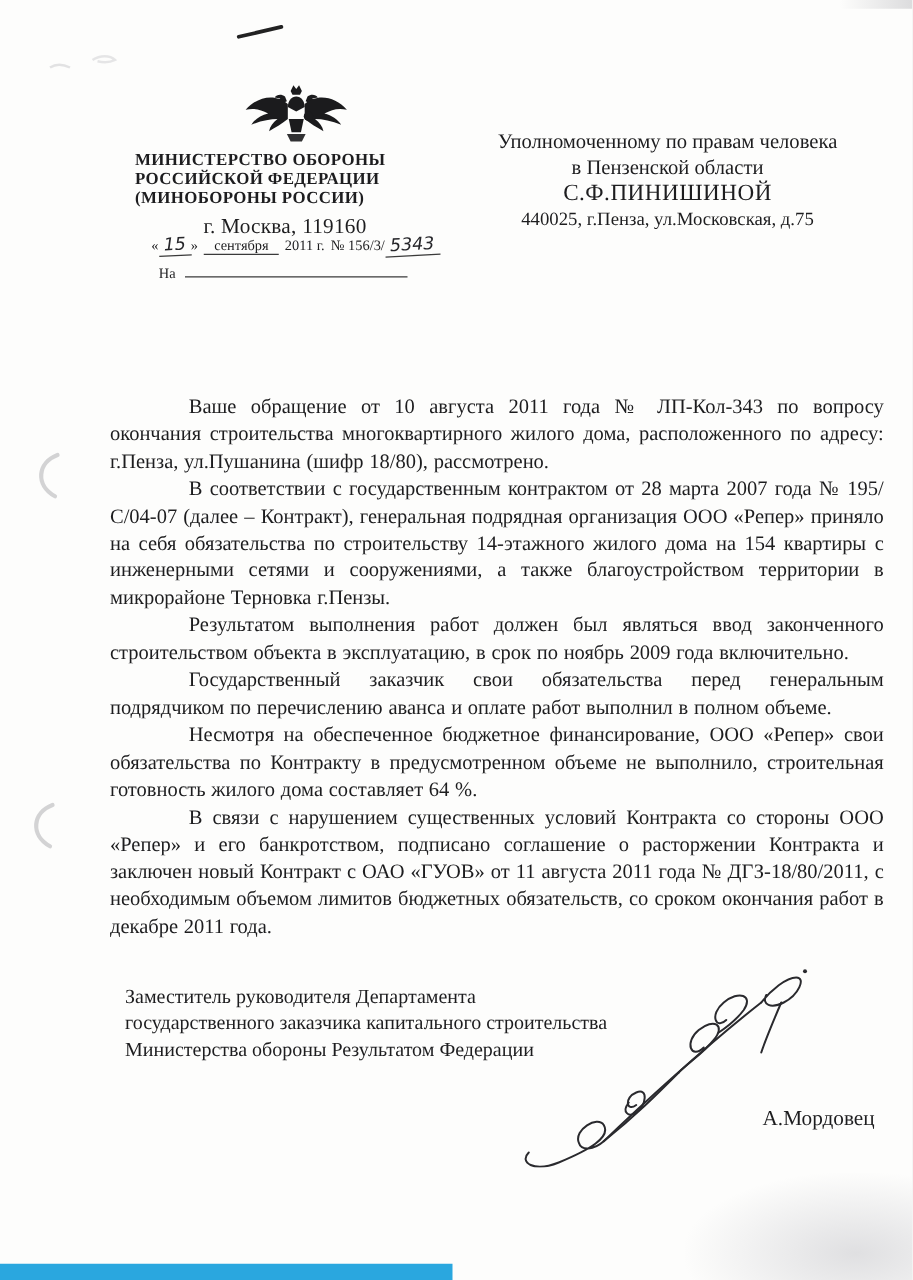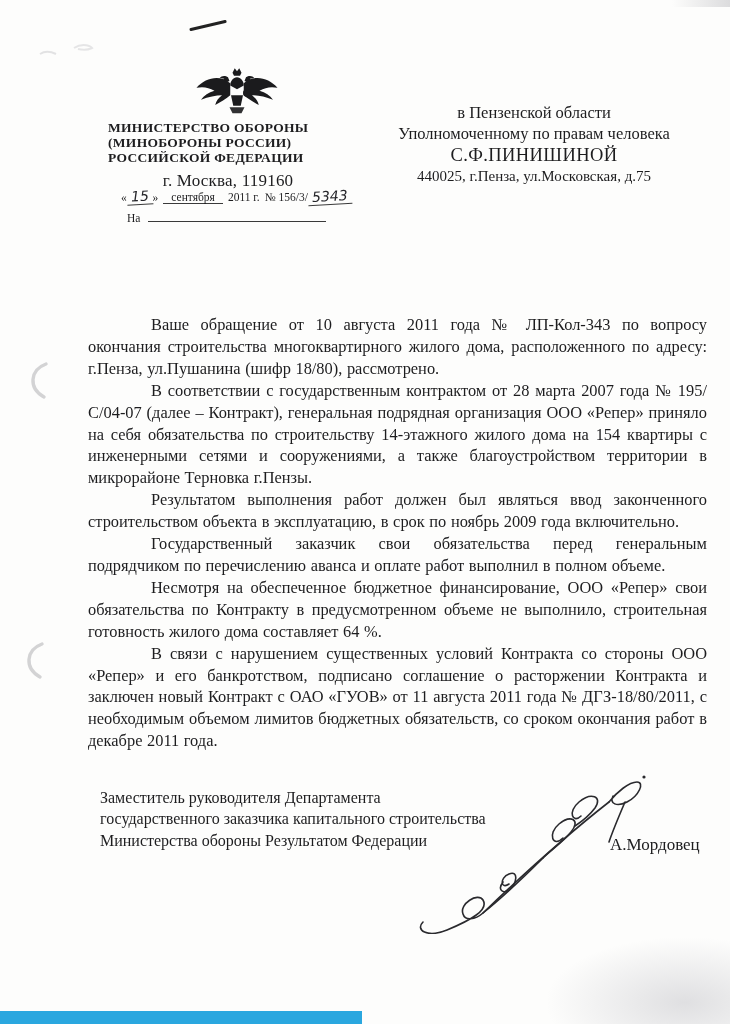--- a/index.html
+++ b/index.html
@@ -29,21 +29,21 @@
   .addr-street{font-size:15px;line-height:20px;}
 
   
   .body-text{position:absolute;left:88px;top:314px;width:619px;
              font-size:16.4px;line-height:21.9px;text-align:justify;word-spacing:.5px;}
   .body-text p{margin:0;text-indent:63px;}
 
   
   .sig-title{position:absolute;left:100px;top:787px;font-size:16px;line-height:21.3px;white-space:nowrap;}
   .sig-svg{position:absolute;left:413px;top:772px;width:248px;height:162px;}
-  .signer-name{position:absolute;left:610px;top:835px;font-size:17px;white-space:nowrap;}
+  .signer-name{position:absolute;left:610px;top:885px;font-size:17px;white-space:nowrap;}
 
   
   .dash-mark{position:absolute;left:189px;top:24px;width:38px;height:2.6px;background:#222;
              transform:rotate(-13deg);border-radius:2px;}
   .faint-squiggle{position:absolute;left:36px;top:40px;width:70px;height:22px;opacity:.5;}
   .crescent{position:absolute;width:34px;height:42px;opacity:.65;}
   .crescent.c1{left:18px;top:360px;}
   .crescent.c2{left:14px;top:640px;}
   .smudge-br{position:absolute;left:548px;top:938px;width:182px;height:86px;
              background:radial-gradient(ellipse at 75% 75%, rgba(175,175,182,.38), rgba(255,255,255,0) 72%);}
@@ -80,22 +80,22 @@
       <path d="M51 24 C38 12 18 16 6 30 c10 -2 16 0 24 4 c-8 2 -14 6 -18 12 c10 -4 20 -6 28 -6 c-5 4 -8 8 -9 13 c7 -4 14 -8 20 -13z"></path>
       <path d="M69 24 C82 12 102 16 114 30 c-10 -2 -16 0 -24 4 c8 2 14 6 18 12 c-10 -4 -20 -6 -28 -6 c5 4 8 8 9 13 c-7 -4 -14 -8 -20 -13z"></path>
       <circle cx="73" cy="37" r="5"></circle>
       <path d="M52 40 h16 l-3 14 h-10z"></path>
       <path d="M50 56 h20 l-4 8 h-12z" opacity=".9"></path>
     </g>
   </svg>
 
   <div class="org-block">
     <div class="org-line">МИНИСТЕРСТВО ОБОРОНЫ</div>
+    <div class="org-line">РОССИЙСКОЙ ФЕДЕРАЦИИ</div>
     <div class="org-line">(МИНОБОРОНЫ  РОССИИ)</div>
-    <div class="org-line">РОССИЙСКОЙ ФЕДЕРАЦИИ</div>
   </div>
   <div class="city-line">г. Москва, 119160</div>
 
   <div class="date-row">
     <span>«</span>
     <span class="hand u">15</span>
     <span>»</span>
     <span class="dr-gap"></span>
     <span class="u" style="padding:0 8px;">сентября</span>
     <span class="dr-gap"></span>
@@ -104,22 +104,22 @@
     <span>№ 156/3/</span>
     <span class="hand u">5343</span>
   </div>
 
   <div class="na-row">
     <span>На</span>
     <span class="na-line"></span>
   </div>
 
   <div class="addr-block">
+    <div class="addr-l1">Уполномоченному по правам человека</div>
     <div class="addr-l1">в Пензенской области</div>
-    <div class="addr-l1">Уполномоченному по правам человека</div>
     <div class="addr-name">С.Ф.ПИНИШИНОЙ</div>
     <div class="addr-street">440025, г.Пенза, ул.Московская, д.75</div>
   </div>
 
   <div class="body-text">
     <p>Ваше обращение от 10 августа 2011 года № ЛП-Кол-343 по вопросу окончания строительства  многоквартирного жилого дома, расположенного по адресу: г.Пенза, ул.Пушанина (шифр 18/80), рассмотрено.</p>
     <p>В соответствии с государственным контрактом от 28 марта 2007 года № 195/С/04-07 (далее – Контракт), генеральная подрядная организация ООО «Репер» приняло на себя обязательства по строительству 14-этажного жилого дома на 154 квартиры с инженерными сетями и сооружениями, а также благоустройством территории в микрорайоне Терновка г.Пензы.</p>
     <p>Результатом выполнения работ должен был являться ввод законченного строительством объекта в эксплуатацию, в срок по ноябрь 2009 года включительно.</p>
     <p>Государственный заказчик свои обязательства перед генеральным подрядчиком по перечислению аванса и оплате работ выполнил в полном объеме.</p>
     <p>Несмотря на обеспеченное бюджетное финансирование, ООО «Репер» свои обязательства по Контракту в предусмотренном объеме не выполнило, строительная готовность жилого дома составляет 64 %.</p>

